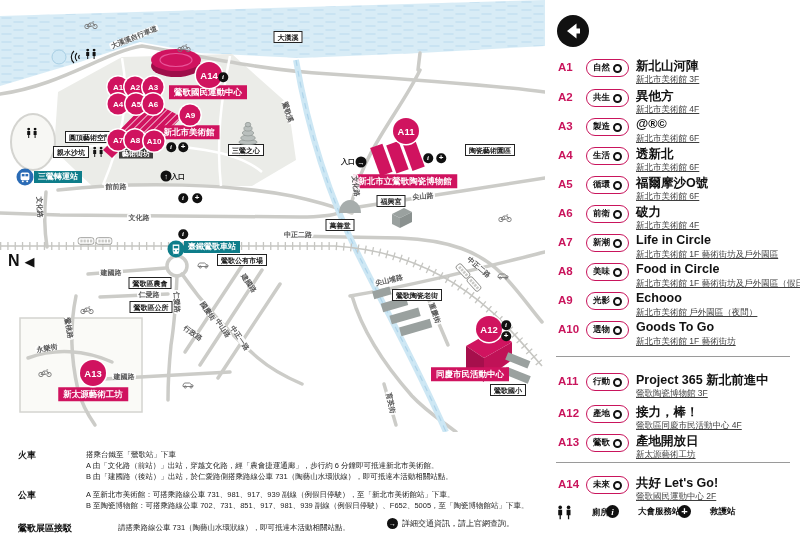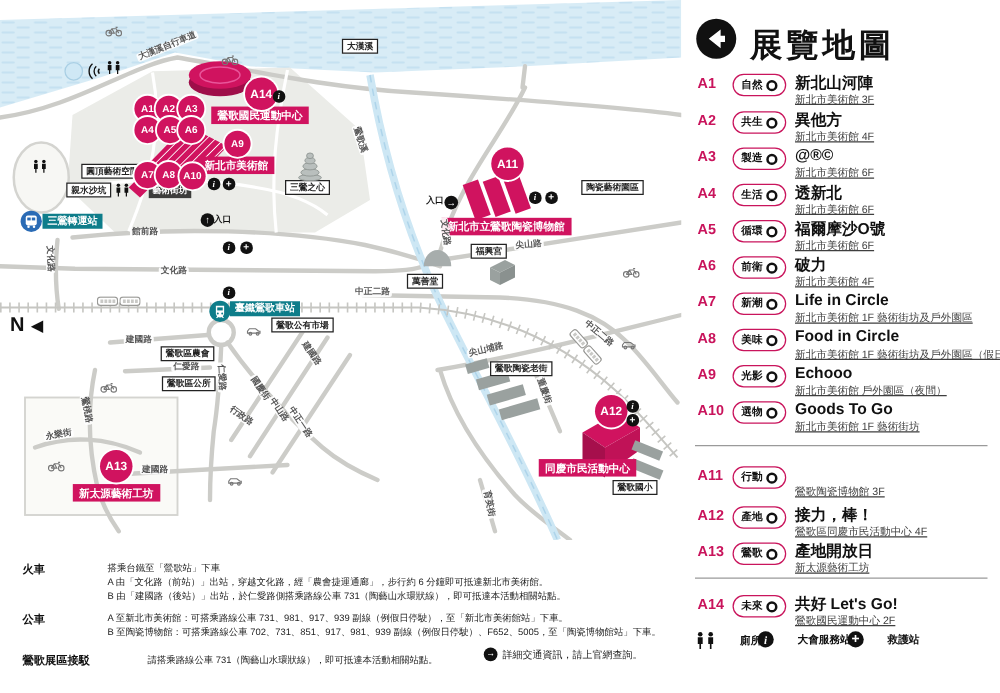--- a/index.html
+++ b/index.html
@@ -417,21 +417,20 @@
   </div>
 </div>
 
 <div id="panel">
   <div id="back-btn">
     <svg width="34" height="34" viewBox="0 0 34 34">
       <circle cx="17" cy="17" r="16" fill="#111"></circle>
       <path d="M20.5 9.5 L11 17 L20.5 24.5 L20.5 19.5 L24 19.5 L24 14.5 L20.5 14.5 Z" fill="#fff"></path>
     </svg>
   </div>
-  <div id="panel-title">展覽地圖</div>
   <div id="panel-items">
       <div class="item" style="top: 58px;">
         <span class="eid">A1</span>
         <span class="pill">
           <span>自然</span>
           <span class="ring"></span>
         </span>
         <div class="nm">新北山河陣</div>
         <div class="vn">新北市美術館 3F</div>
       </div>
@@ -515,20 +514,21 @@
         </span>
         <div class="nm">Goods To Go</div>
         <div class="vn">新北市美術館 1F 藝術街坊</div>
       </div>
       <div class="item" style="top: 372px;">
         <span class="eid">A11</span>
         <span class="pill">
           <span>行動</span>
           <span class="ring"></span>
         </span>
+        <div class="nm">Project 365 新北前進中</div>
         <div class="vn">鶯歌陶瓷博物館 3F</div>
       </div>
       <div class="item" style="top: 404px;">
         <span class="eid">A12</span>
         <span class="pill">
           <span>產地</span>
           <span class="ring"></span>
         </span>
         <div class="nm">接力，棒！</div>
         <div class="vn">鶯歌區同慶市民活動中心 4F</div>

